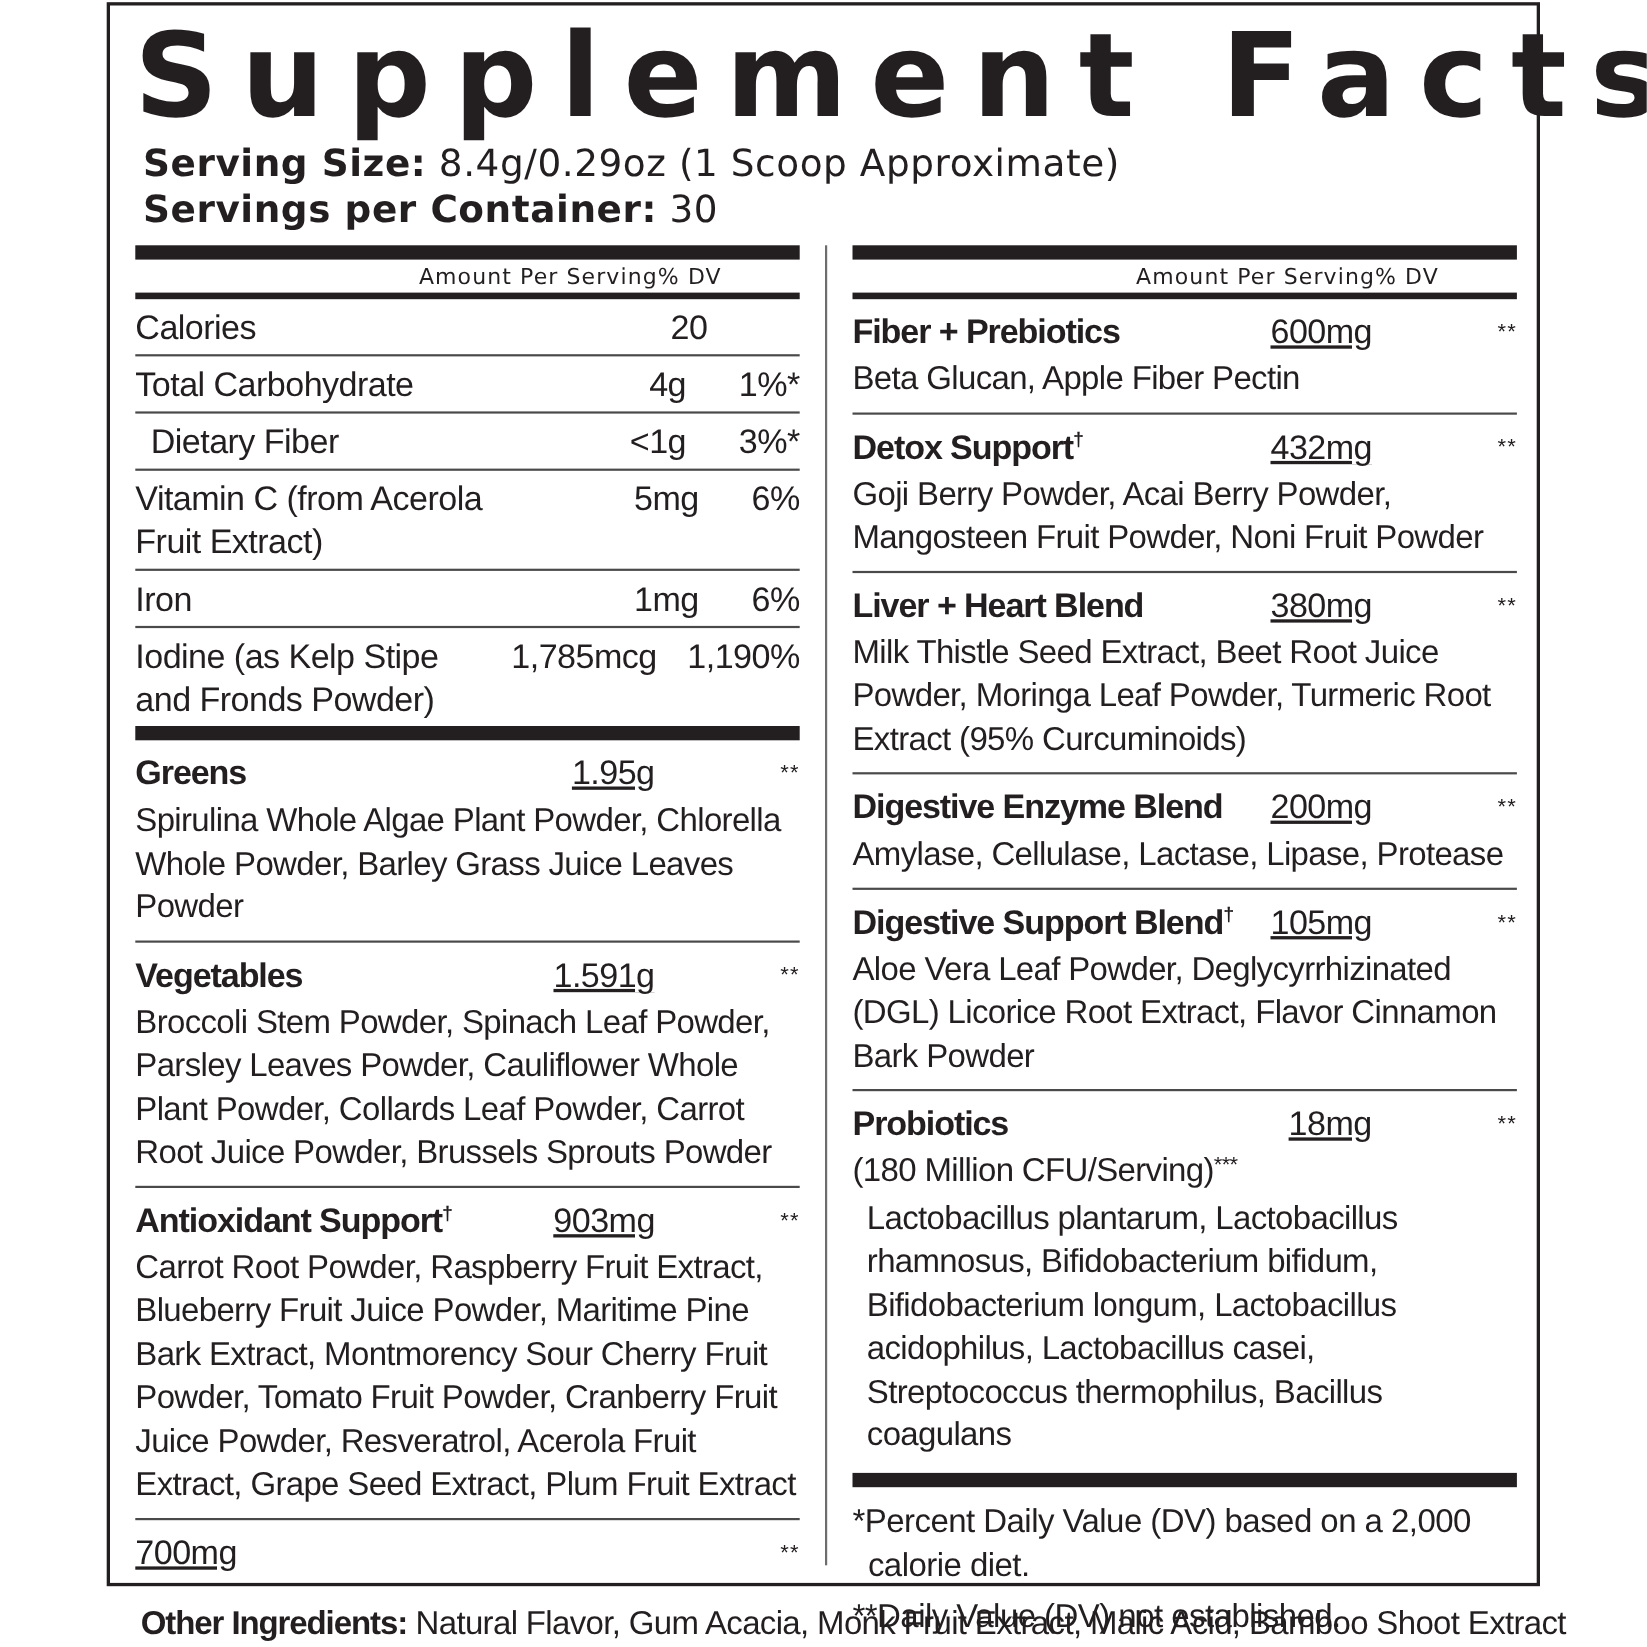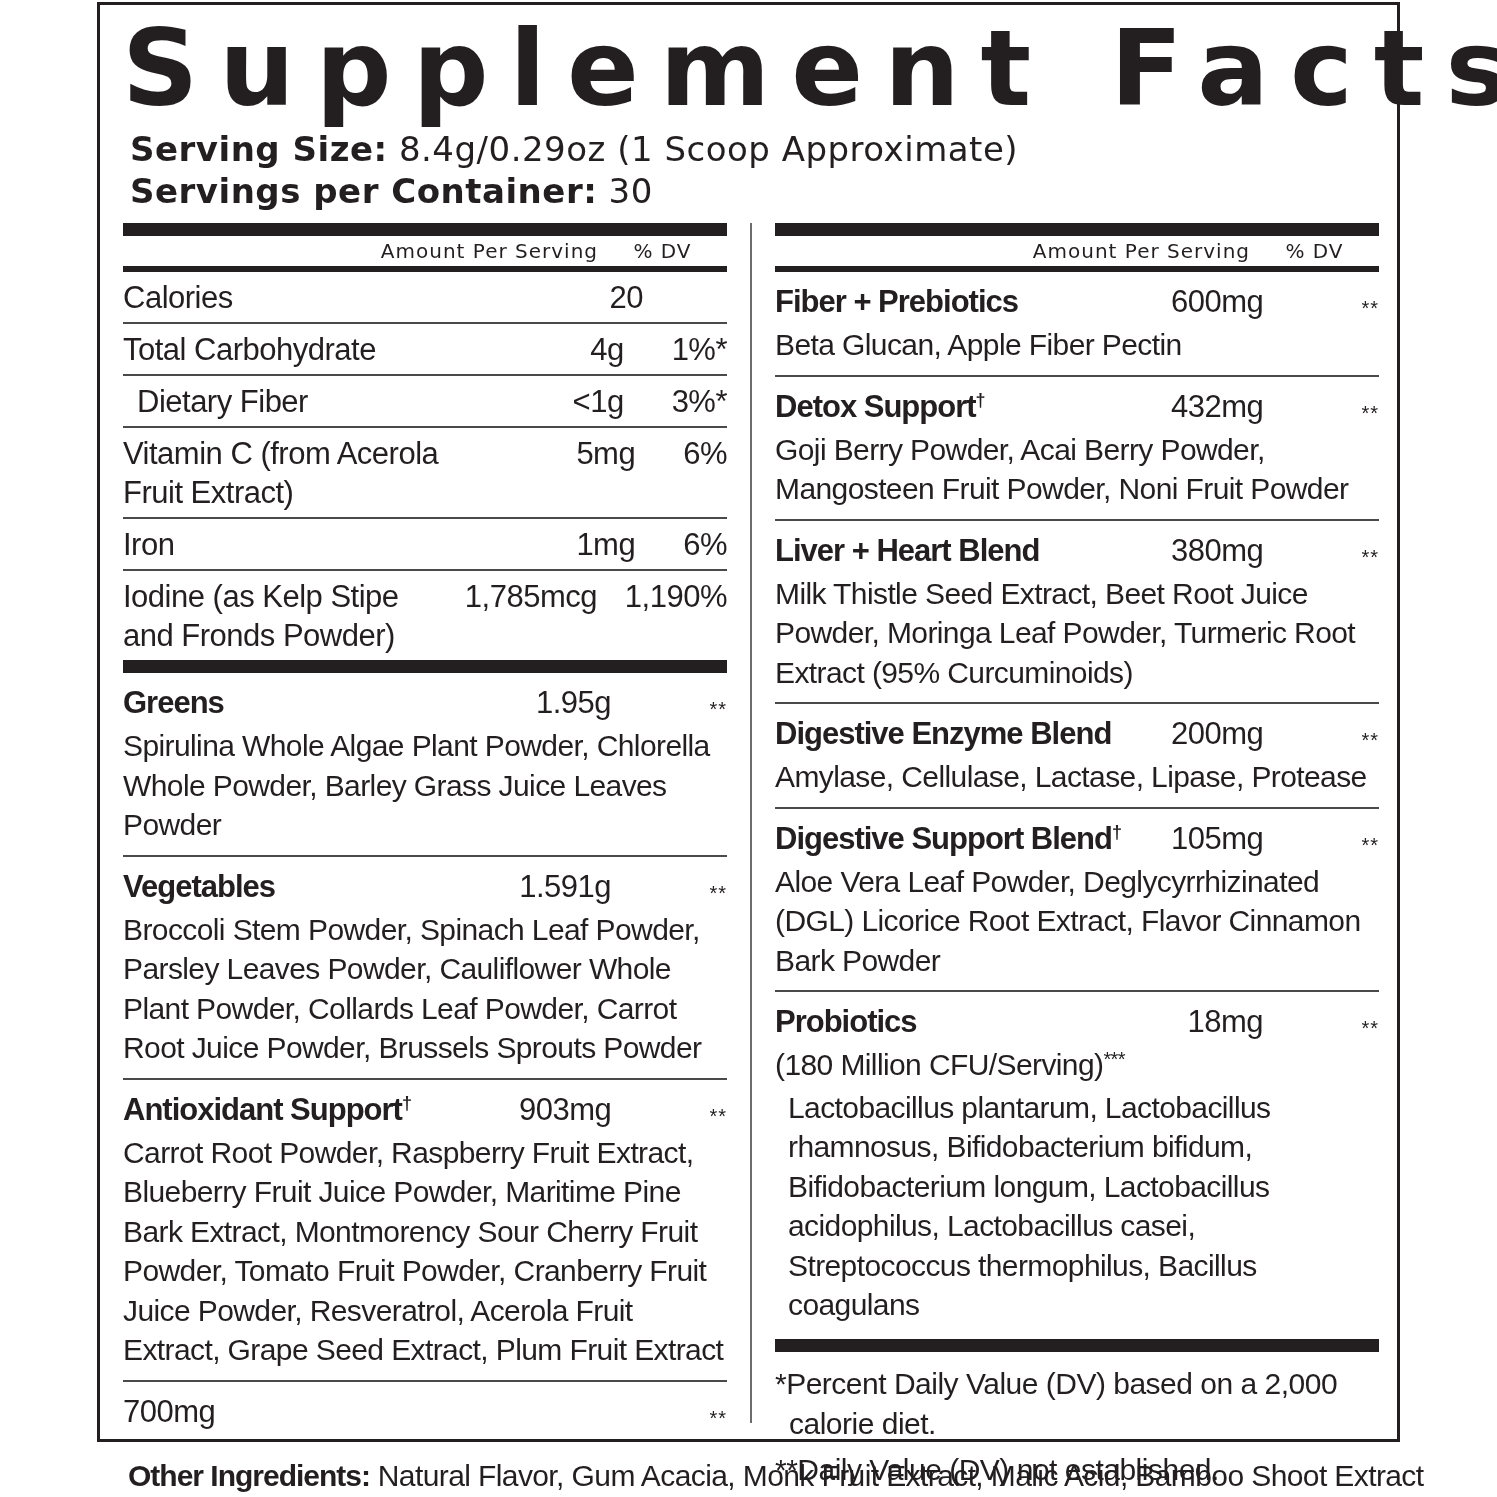--- a/index.html
+++ b/index.html
@@ -35,41 +35,41 @@
     }
     .bar-thick { height: 13px; background: #231f20; }
     .bar-mid { height: 6px; background: #231f20; }
     .bar-big { height: 13px; background: #231f20; }
 
     .col-head {
       height: 30px; display: flex; align-items: center;
       font-family: "DejaVu Sans", sans-serif; font-size: 20px; letter-spacing: 1px;
     }
     .col-head .h-amt { width: 475px; text-align: right; }
-    .col-head .h-dv { flex: 1; text-align: center; }
+    .col-head .h-dv { flex: 1; text-align: left; }
 
     .cond { font-family: "Liberation Sans Narrow", "Liberation Sans", sans-serif; }
     .nrow {
       display: flex; align-items: flex-start;
       font-size: 31px; line-height: 39px;
       border-bottom: 2px solid #4a4a4a; padding: 6px 0 5px 0;
       transform-origin: left top;
       gap: 48px;
     }
     .nrow.last { border-bottom: none; }
     .nrow .n-name { width: 360px; letter-spacing: -0.5px; }
     .nrow .n-name.indent { padding-left: 14px; }
     .nrow .n-amt { width: 112px; text-align: right; white-space: nowrap; letter-spacing: -0.5px; }
     .nrow .n-dv { flex: 1; text-align: right; white-space: nowrap; letter-spacing: -0.5px; }
 
     .blend { border-bottom: 2px solid #4a4a4a; padding: 10px 0 10px 0; }
     .blend.last { border-bottom: none; }
-    .blend-head { display: flex; align-items: flex-end; font-size: 31px; line-height: 40px; gap: 16px; }
+    .blend-head { display: flex; align-items: center; font-size: 31px; line-height: 40px; }
     .blend-head .b-name { width: 380px; font-weight: bold; letter-spacing: -1px; white-space: nowrap; }
-    .blend-head .b-amt { width: 92px; text-align: right; white-space: nowrap; letter-spacing: -0.5px; }
+    .blend-head .b-amt { width: 92px; text-align: right; white-space: nowrap; letter-spacing: -0.5px; text-decoration: underline; }
     .blend-head .b-dv { flex: 1; text-align: right; font-size: 20px; line-height: 28px; letter-spacing: 1px; }
     .dagger { font-size: 18px; vertical-align: super; line-height: 0; font-weight: bold; }
     .blend-ing { font-size: 30px; line-height: 39.5px; letter-spacing: -0.6px; padding-top: 3px; }
     .blend-sub { font-size: 30px; line-height: 39.5px; letter-spacing: -0.6px; padding-top: 3px; }
     .blend-ing.indent { padding-left: 13px; }
     .sup3 { font-size: 20px; vertical-align: top; line-height: 28px; }
 
     .footnotes { padding-top: 12px; font-size: 30px; line-height: 40px; letter-spacing: -0.5px; }
     .footnotes .fn { margin-bottom: 6px; }
     .footnotes .fn1 { padding-left: 14px; text-indent: -14px; }

